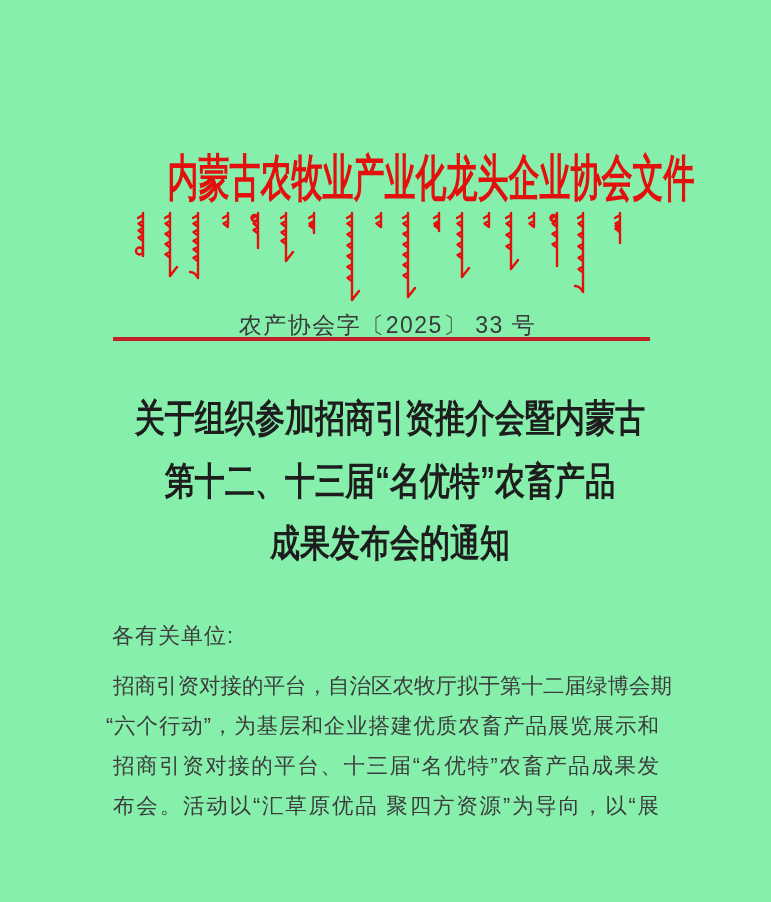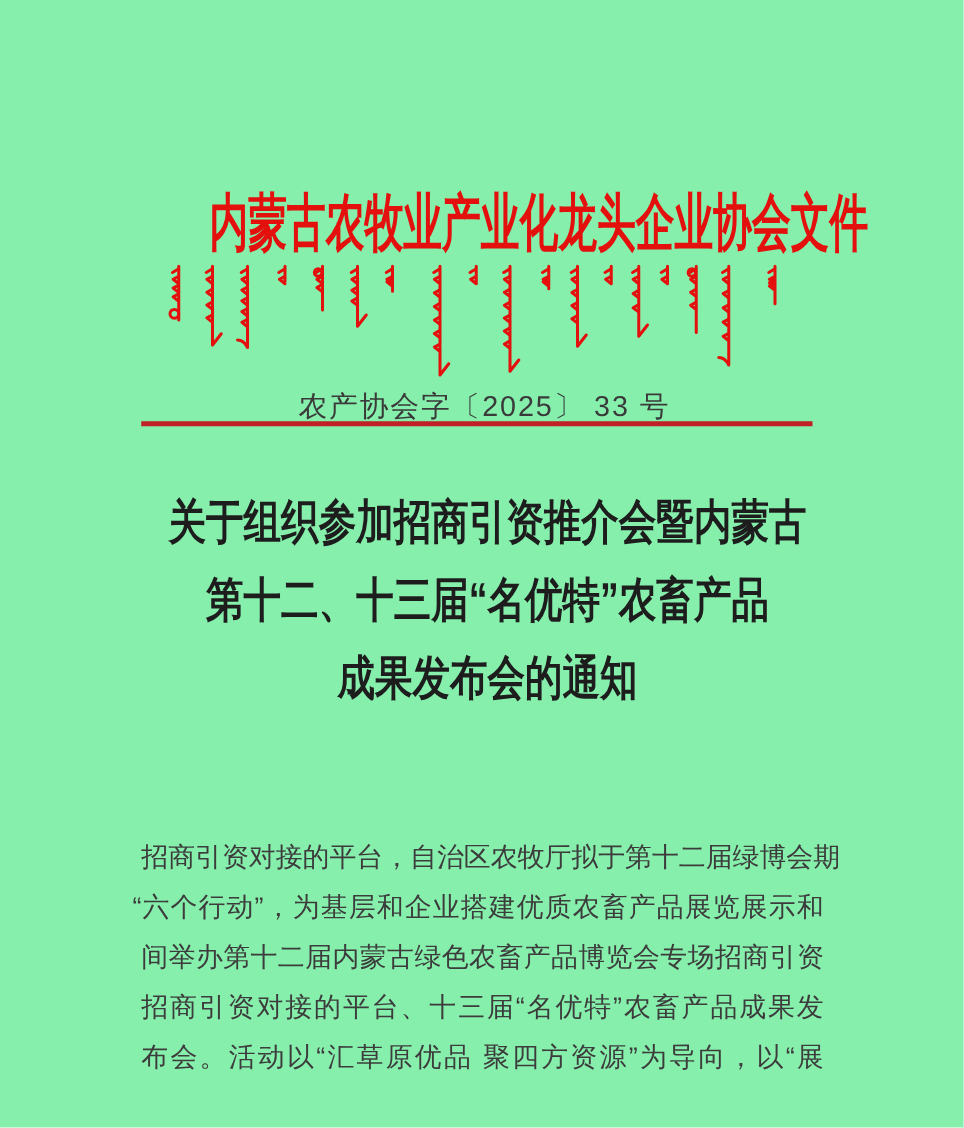--- a/index.html
+++ b/index.html
@@ -117,22 +117,22 @@
       <span>关于组织参加招商引资推介会暨内蒙古</span>
     </div>
     <div class="tline">
       <span>第十二、十三届“名优特”农畜产品</span>
     </div>
     <div class="tline">
       <span>成果发布会的通知</span>
     </div>
   </div>
 
+  <div class="salutation">各有关单位:</div>
 
   <div class="para">
     <div class="bline">招商引资对接的平台，自治区农牧厅拟于第十二届绿博会期</div>
     <div class="bline hang">“六个行动”，为基层和企业搭建优质农畜产品展览展示和</div>
-    <div class="bline">间举办第十二届内蒙古绿色农畜产品博览会专场招商引资</div>
     <div class="bline">招商引资对接的平台、十三届“名优特”农畜产品成果发</div>
     <div class="bline">布会。活动以“汇草原优品 聚四方资源”为导向，以“展</div>
   </div>
 
 </div>
 
 </body></html>

